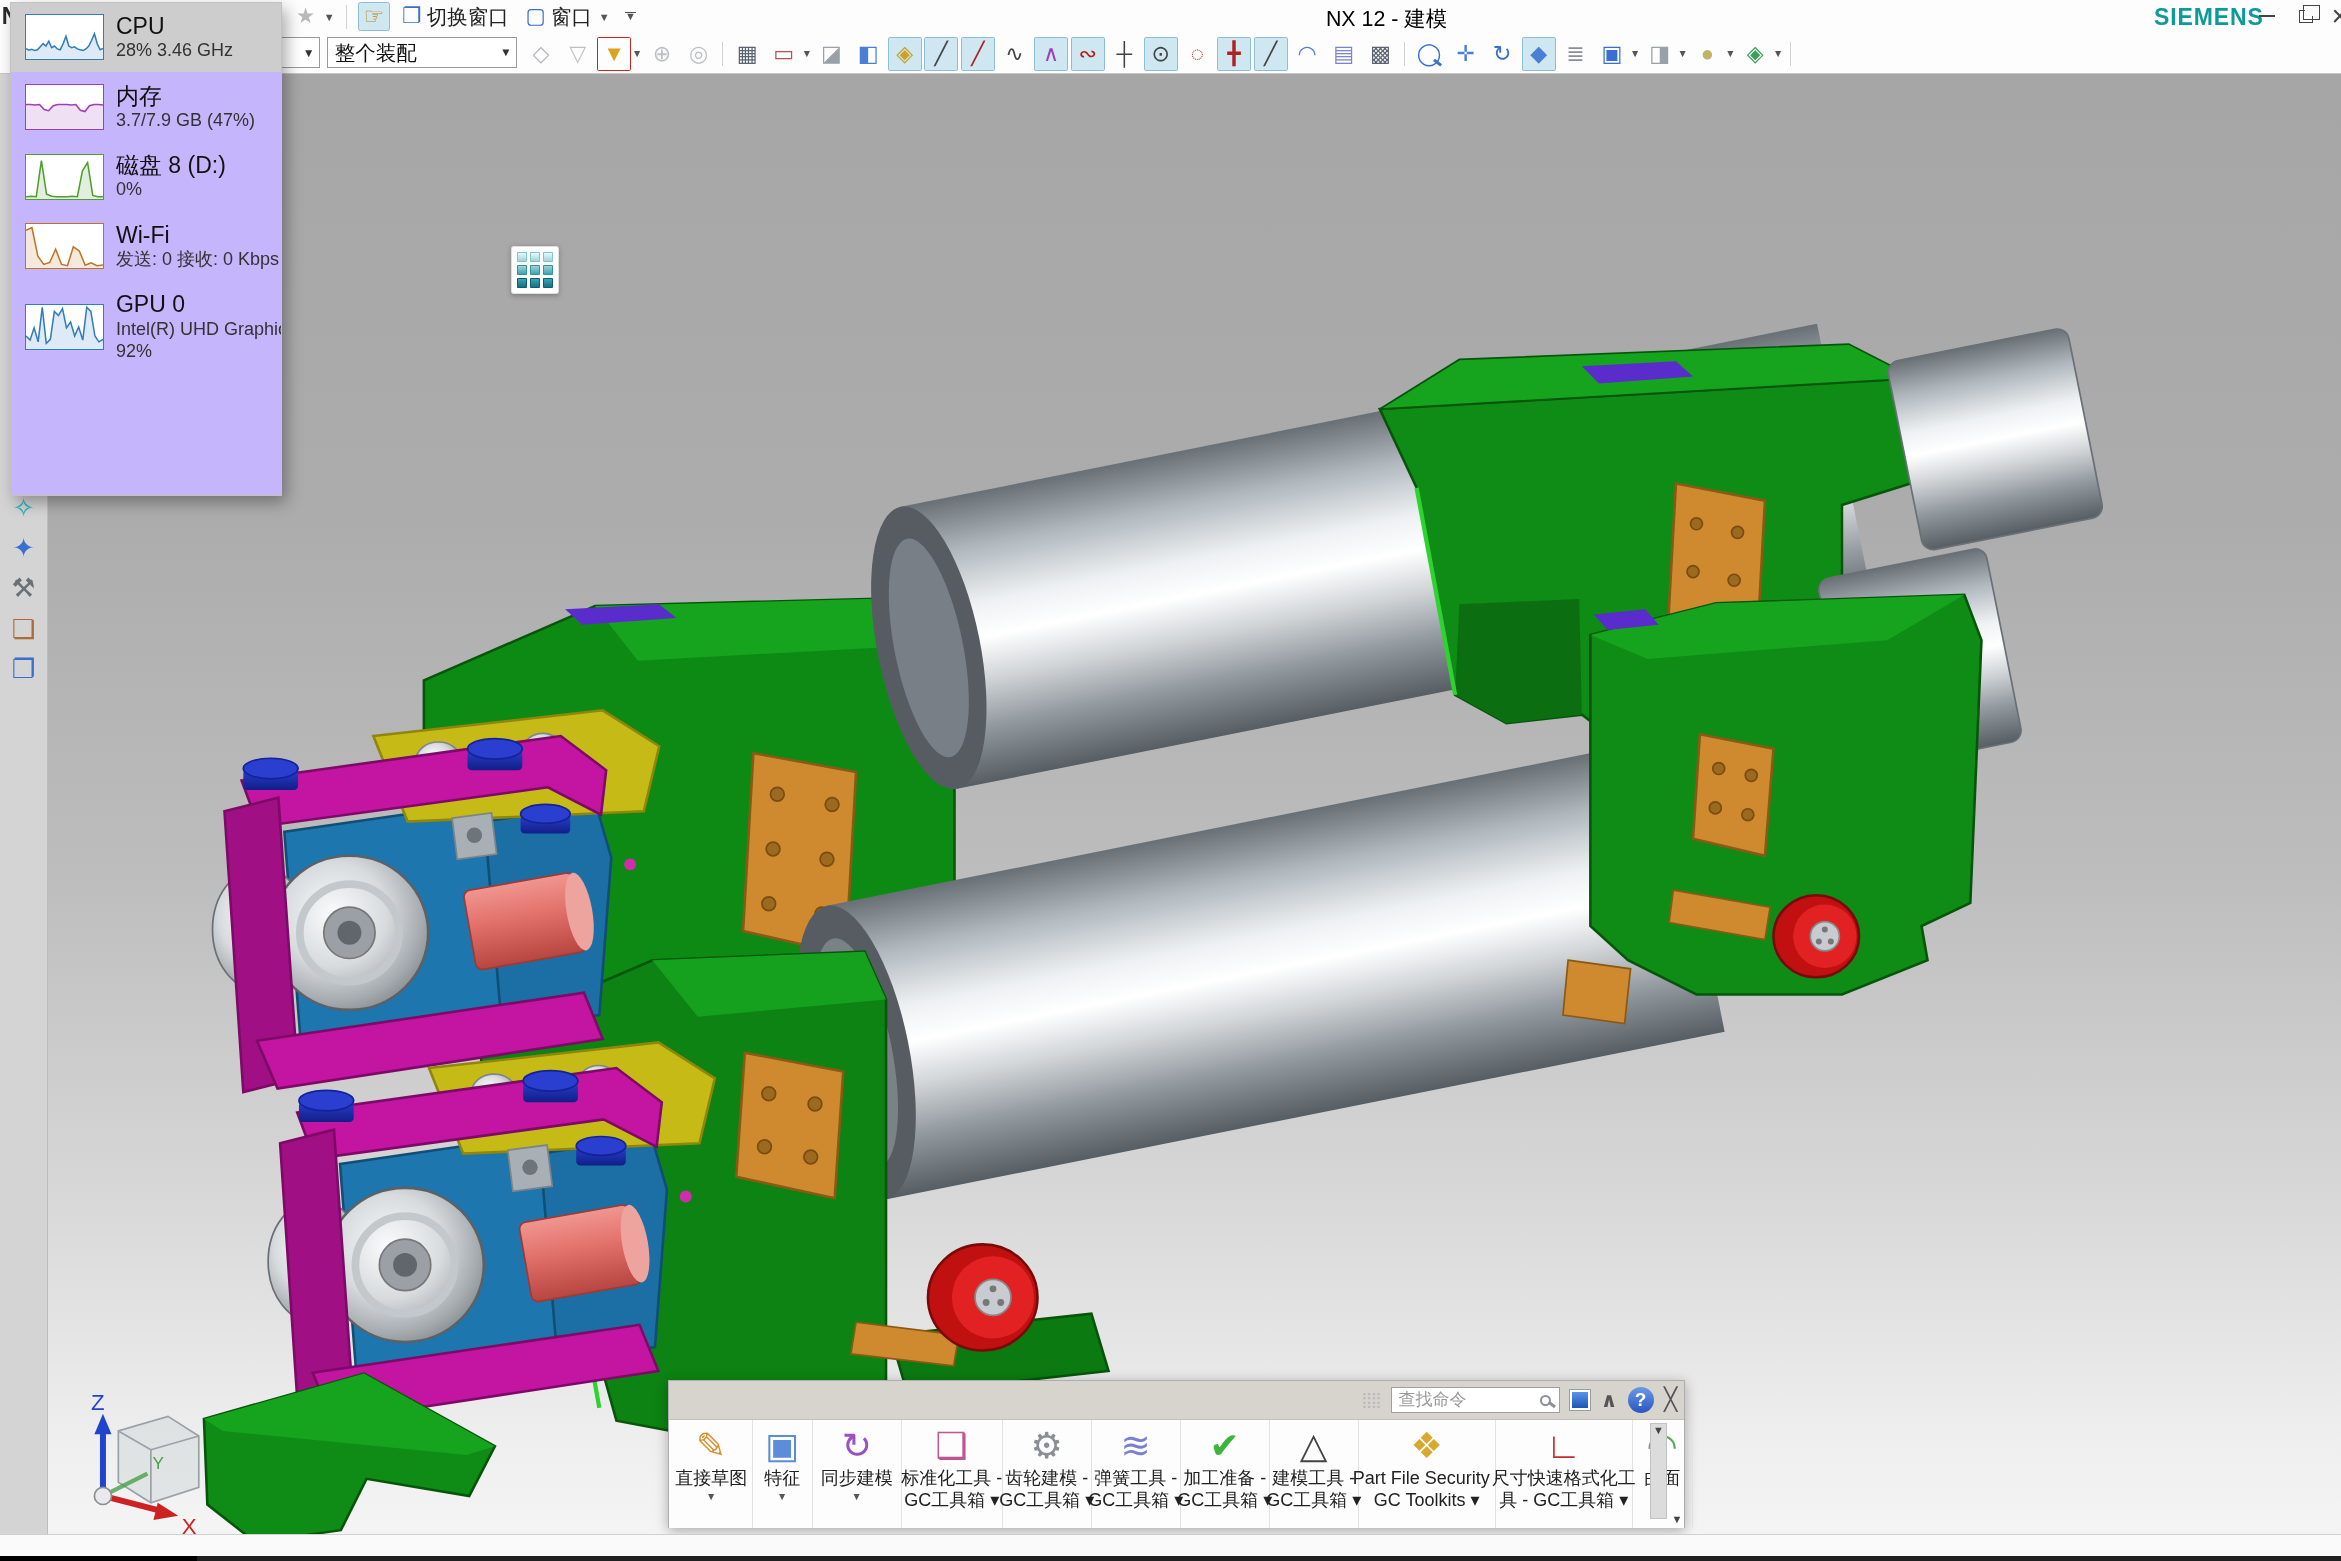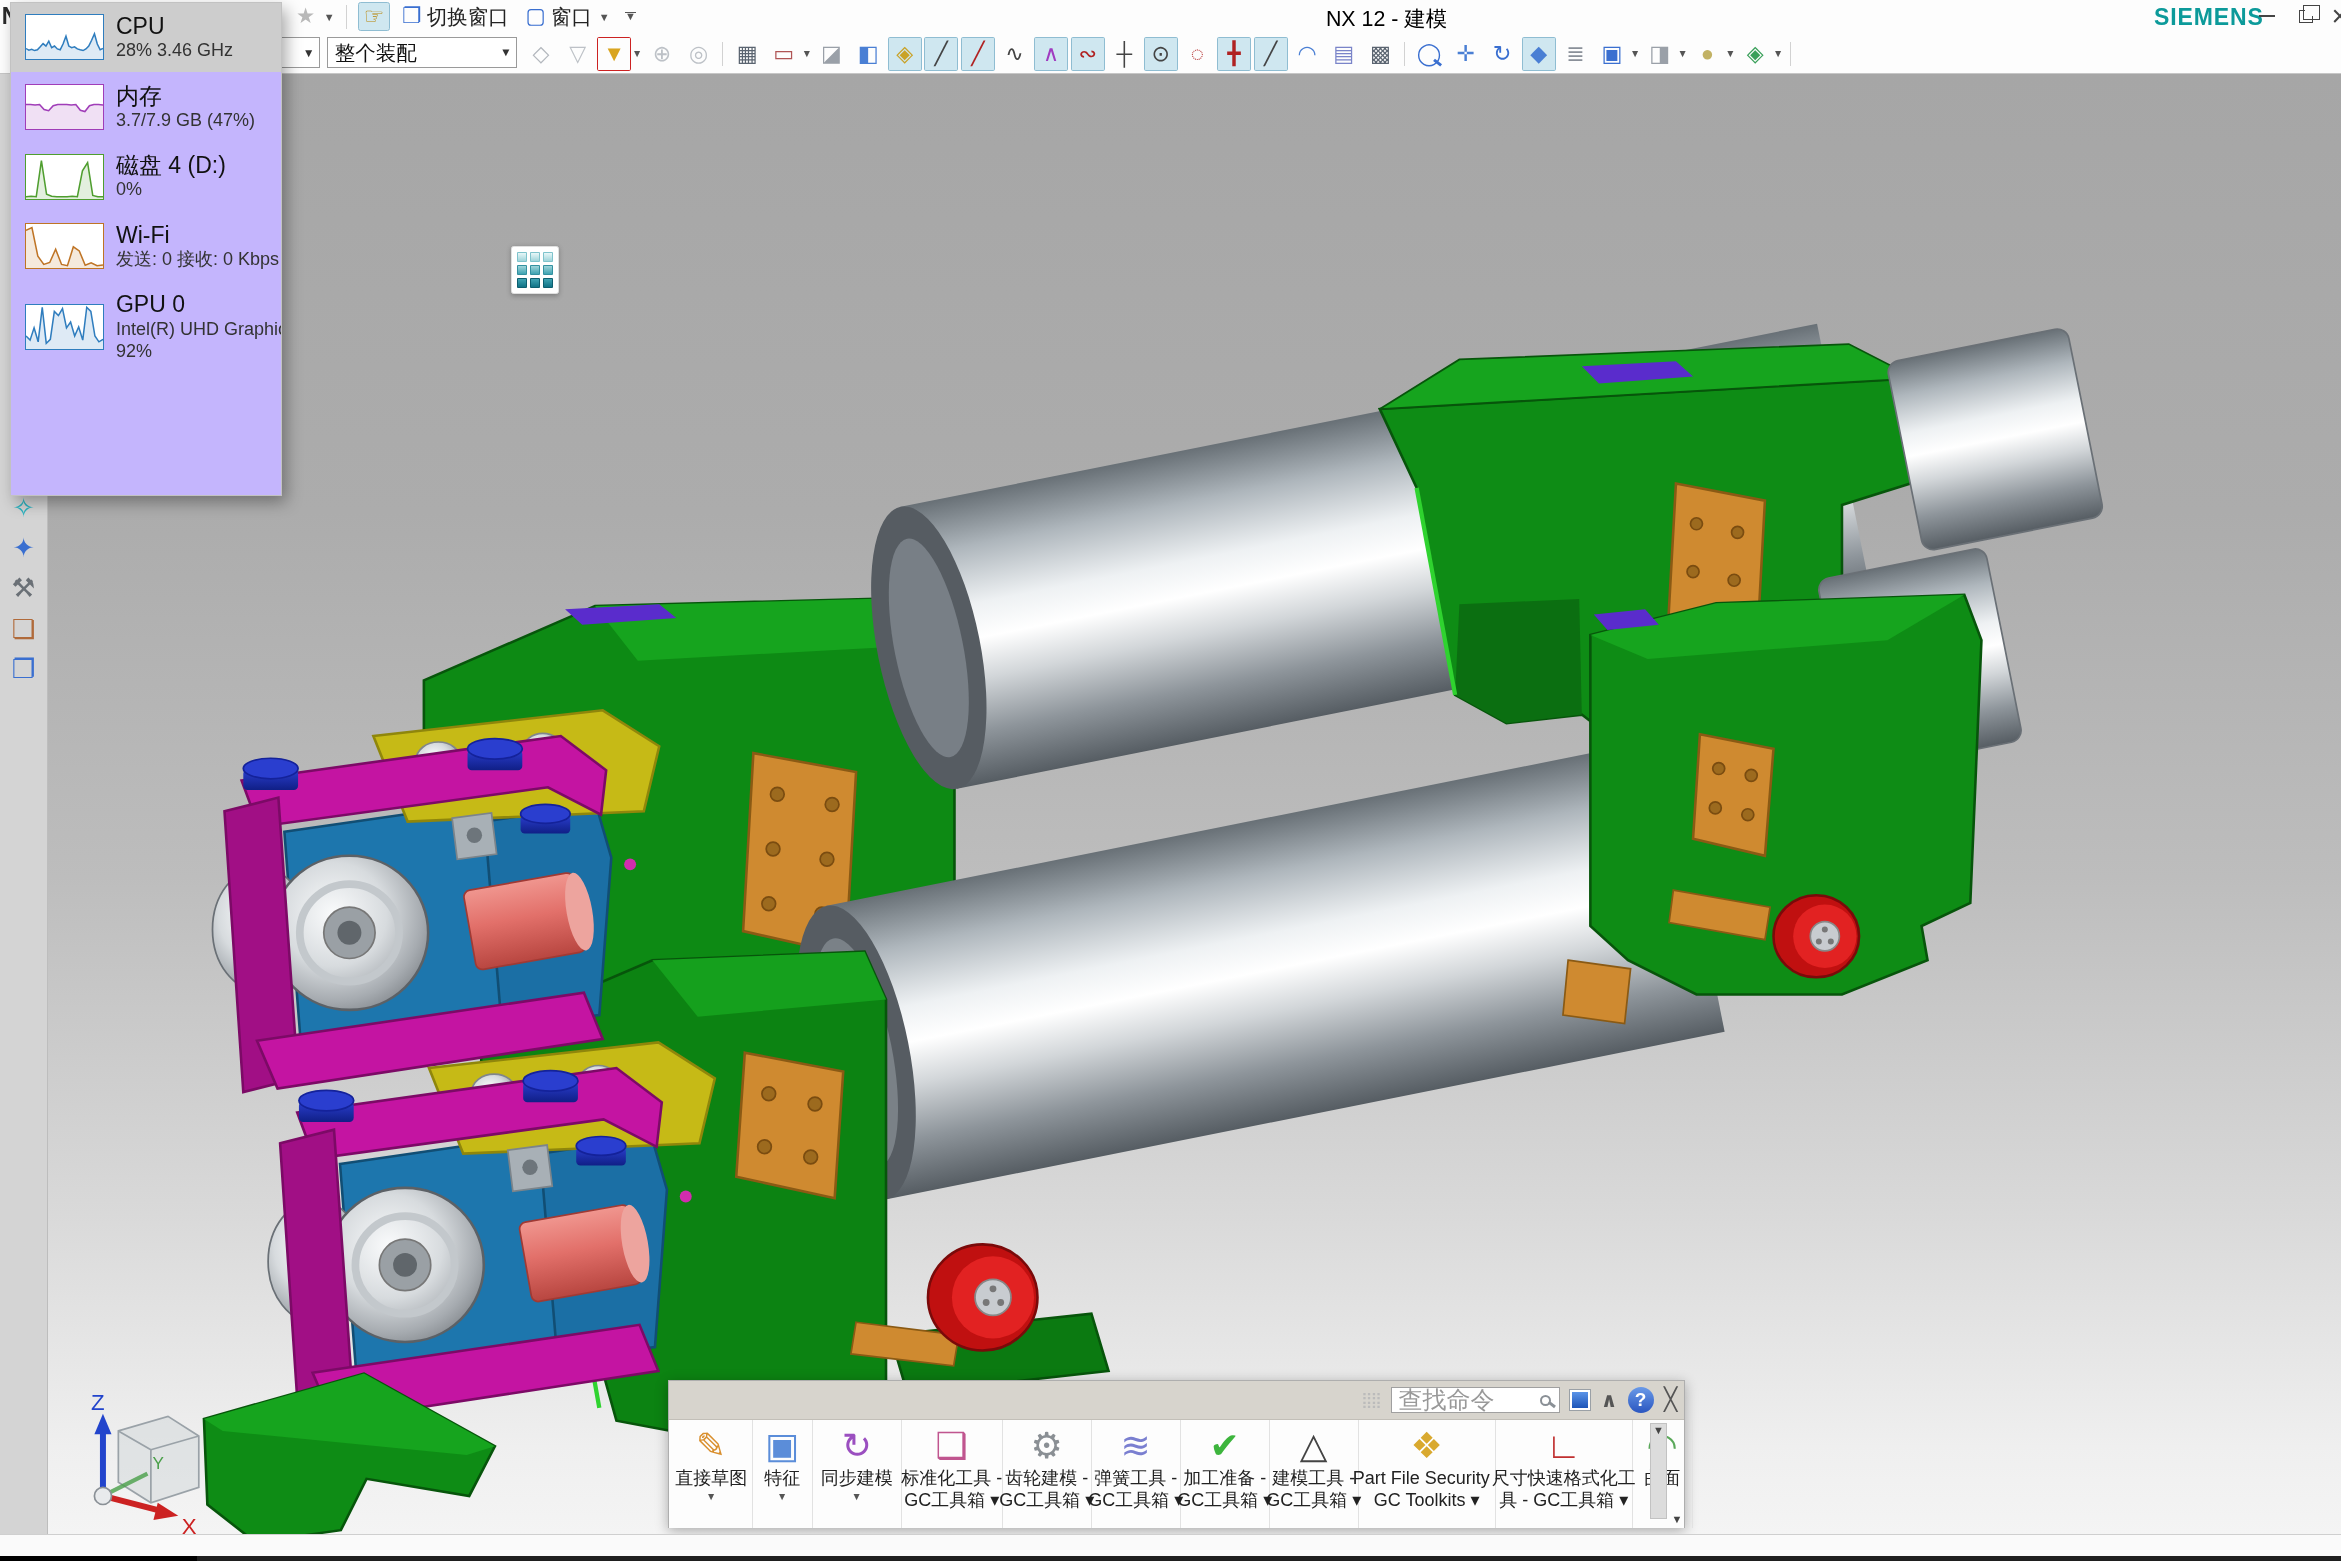--- a/index.html
+++ b/index.html
@@ -71,21 +71,21 @@
   .mvalue { font-size:18px; color:#333; line-height:1.25; white-space:nowrap; overflow:hidden; }
 
   
   #ribbon { position:absolute; left:668px; top:1380px; width:1017px; height:148px; z-index:5; border:0.9px solid #aeaeae; box-shadow:0 3.4px 12px rgba(0,0,0,.3); background:#fdfdfd; }
   #tabrow { height:39px; background:#d7d4cd; display:flex; align-items:stretch; border-bottom:0.9px solid #c2bfb8; }
   .tab { display:flex; align-items:center; padding:0 14.6px; font-size:22px; color:#1a1a1a; white-space:nowrap; }
   .tab.file { background:#4a98ac; color:#fff; padding:0 22px; }
   .tab.active { background:#fdfdfd; color:#000; margin-bottom:-0.9px; }
   #tabright { margin-left:auto; display:flex; align-items:center; gap:10.3px; padding-right:6.8px; }
   #grip { font-size:15.4px; color:#bbb; letter-spacing:-1.7px; }
-  #cmdsearch { width:169px; height:26.5px; border:0.9px solid #a0a0a0; background:#fff; font-size:24px; color:#a16207; padding:0 29px 0 6.8px; font-family:inherit; }
+  #cmdsearch { width:169px; height:26.5px; border:0.9px solid #a0a0a0; background:#fff; font-size:17px; color:#a16207; padding:0 29px 0 6.8px; font-family:inherit; }
   #cmdsearch::placeholder { color:#999; }
   #searchwrap { position:relative; display:flex; align-items:center; }
   .sglass { position:absolute; right:8.6px; width:11px; height:11px; border:2.6px solid #8a9096; border-radius:50%; }
   .sglass::after { content:''; position:absolute; width:7.7px; height:2.6px; background:#8a9096; transform:rotate(38deg); right:-6.8px; bottom:-1.7px; }
   .fsicon { width:20.5px; height:20.5px; background:linear-gradient(#5b94e8,#1d55b8); border:2.6px solid #fff; outline:1.7px solid #9aa0a6; }
   .chev { font-size:20.5px; font-weight:bold; color:#555; }
   .helpic { width:26px; height:26px; border-radius:50%; background:linear-gradient(#6a9ae8,#2a56c0); color:#fff; font-size:19px; font-weight:bold; display:flex; align-items:center; justify-content:center; }
   .ribx { font-size:22px; color:#555; }
 
   #panelrow { position:relative; height:108px; background:#fdfdfd; }
@@ -424,21 +424,21 @@
         </div>
       </div>
       <div class="mrow">
         <div class="mgraph" style="border-color: rgb(79, 158, 47);">
           <svg viewBox="0 0 100 60" preserveAspectRatio="none">
             <polygon points="0.0,56.9 6.7,56.3 13.3,56.9 20.0,7.6 26.7,53.5 33.3,56.3 40.0,56.9 46.7,56.9 53.3,56.9 60.0,56.3 66.7,56.9 73.3,21.6 80.0,10.4 86.7,55.2 93.3,56.9 100.0,56.9 100,60 0,60" fill="#4f9e2f" fill-opacity="0.16"></polygon>
             <polyline points="0.0,56.9 6.7,56.3 13.3,56.9 20.0,7.6 26.7,53.5 33.3,56.3 40.0,56.9 46.7,56.9 53.3,56.9 60.0,56.3 66.7,56.9 73.3,21.6 80.0,10.4 86.7,55.2 93.3,56.9 100.0,56.9" fill="none" stroke="#4f9e2f" stroke-width="2"></polyline>
           </svg>
         </div>
         <div class="mtext">
-          <div class="mtitle">磁盘 4 (D:)</div>
+          <div class="mtitle">磁盘 8 (D:)</div>
           <div class="mvalue">0%</div>
         </div>
       </div>
       <div class="mrow">
         <div class="mgraph" style="border-color: rgb(191, 116, 37);">
           <svg viewBox="0 0 100 60" preserveAspectRatio="none">
             <polygon points="0.0,8.7 7.7,4.8 15.4,44.0 23.1,55.2 30.8,52.4 38.5,34.5 46.2,55.2 53.8,56.9 61.5,31.1 69.2,36.7 76.9,56.3 84.6,53.0 92.3,56.9 100.0,55.8 100,60 0,60" fill="#bf7425" fill-opacity="0.16"></polygon>
             <polyline points="0.0,8.7 7.7,4.8 15.4,44.0 23.1,55.2 30.8,52.4 38.5,34.5 46.2,55.2 53.8,56.9 61.5,31.1 69.2,36.7 76.9,56.3 84.6,53.0 92.3,56.9 100.0,55.8" fill="none" stroke="#bf7425" stroke-width="2"></polyline>
           </svg>
         </div>

